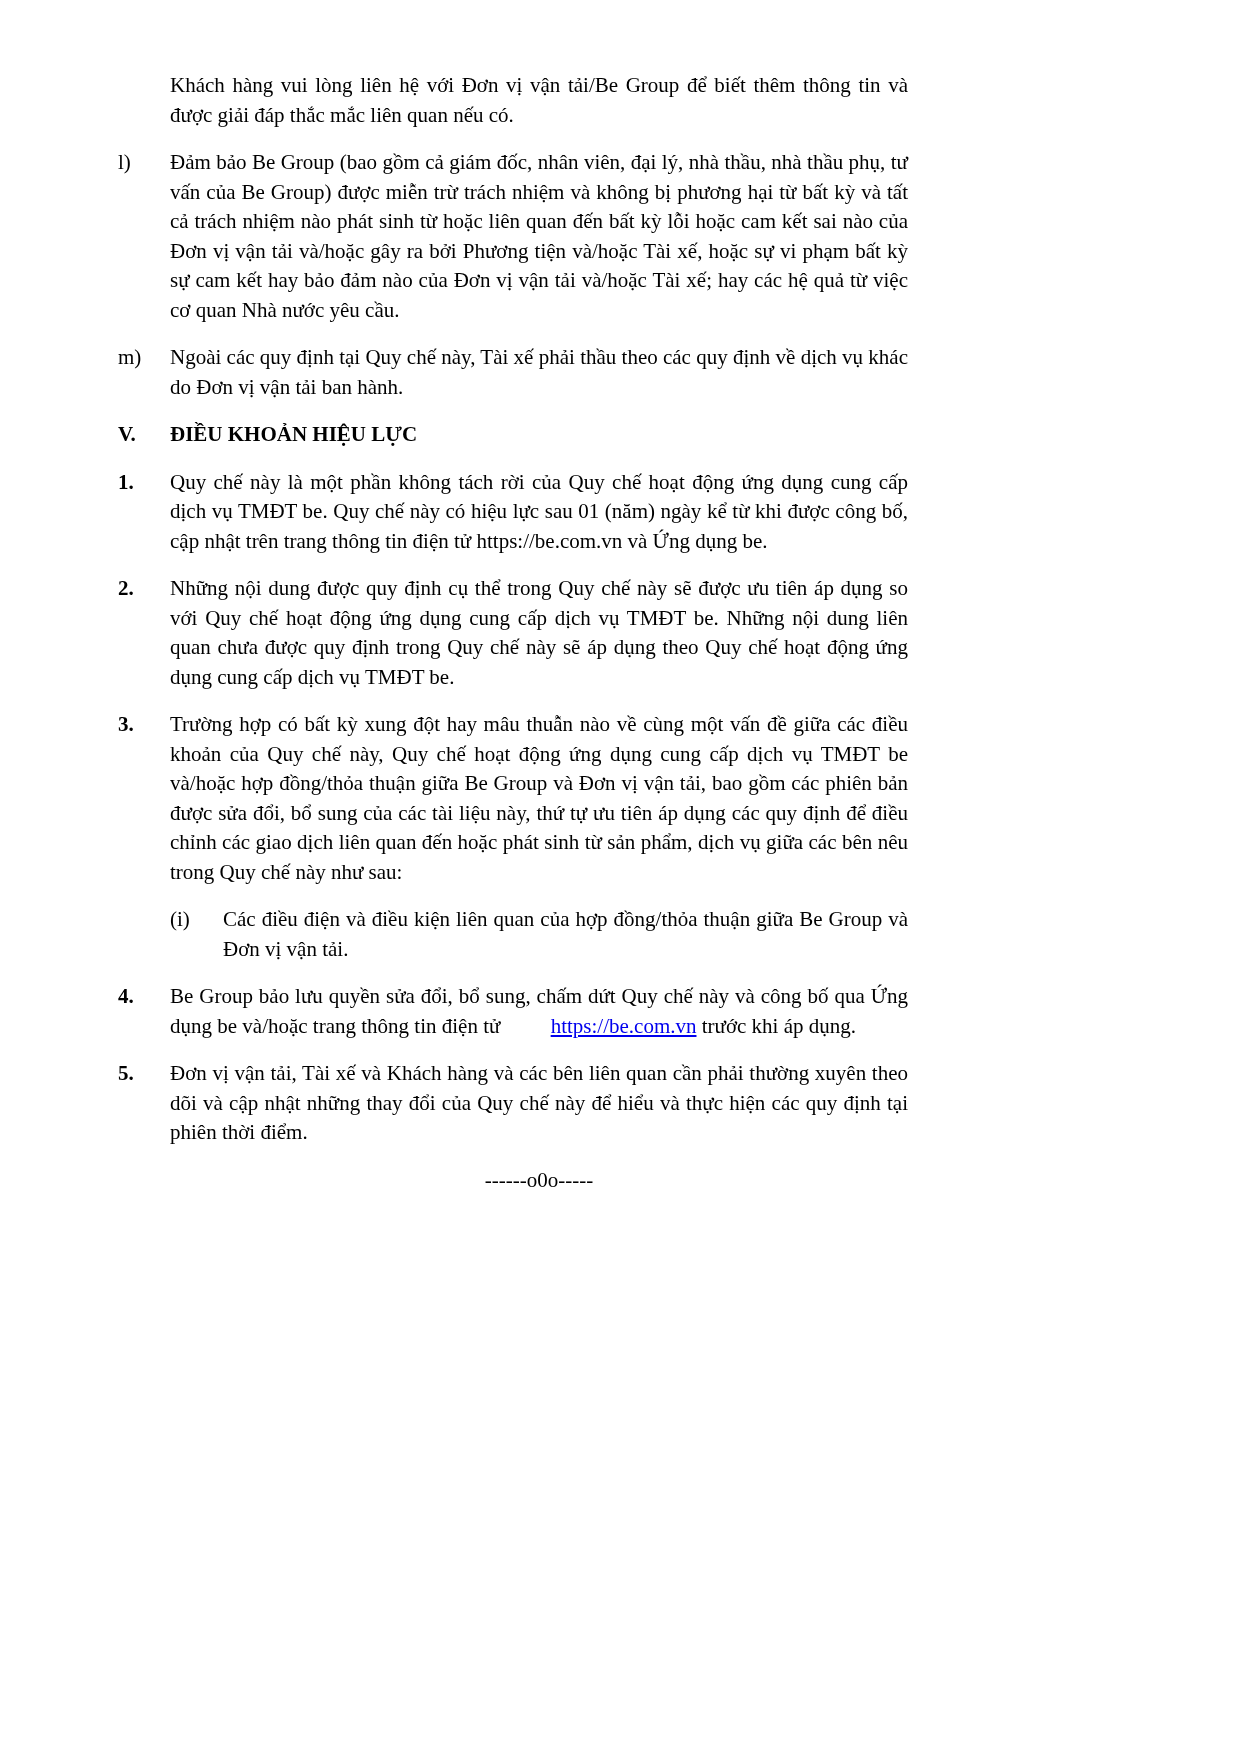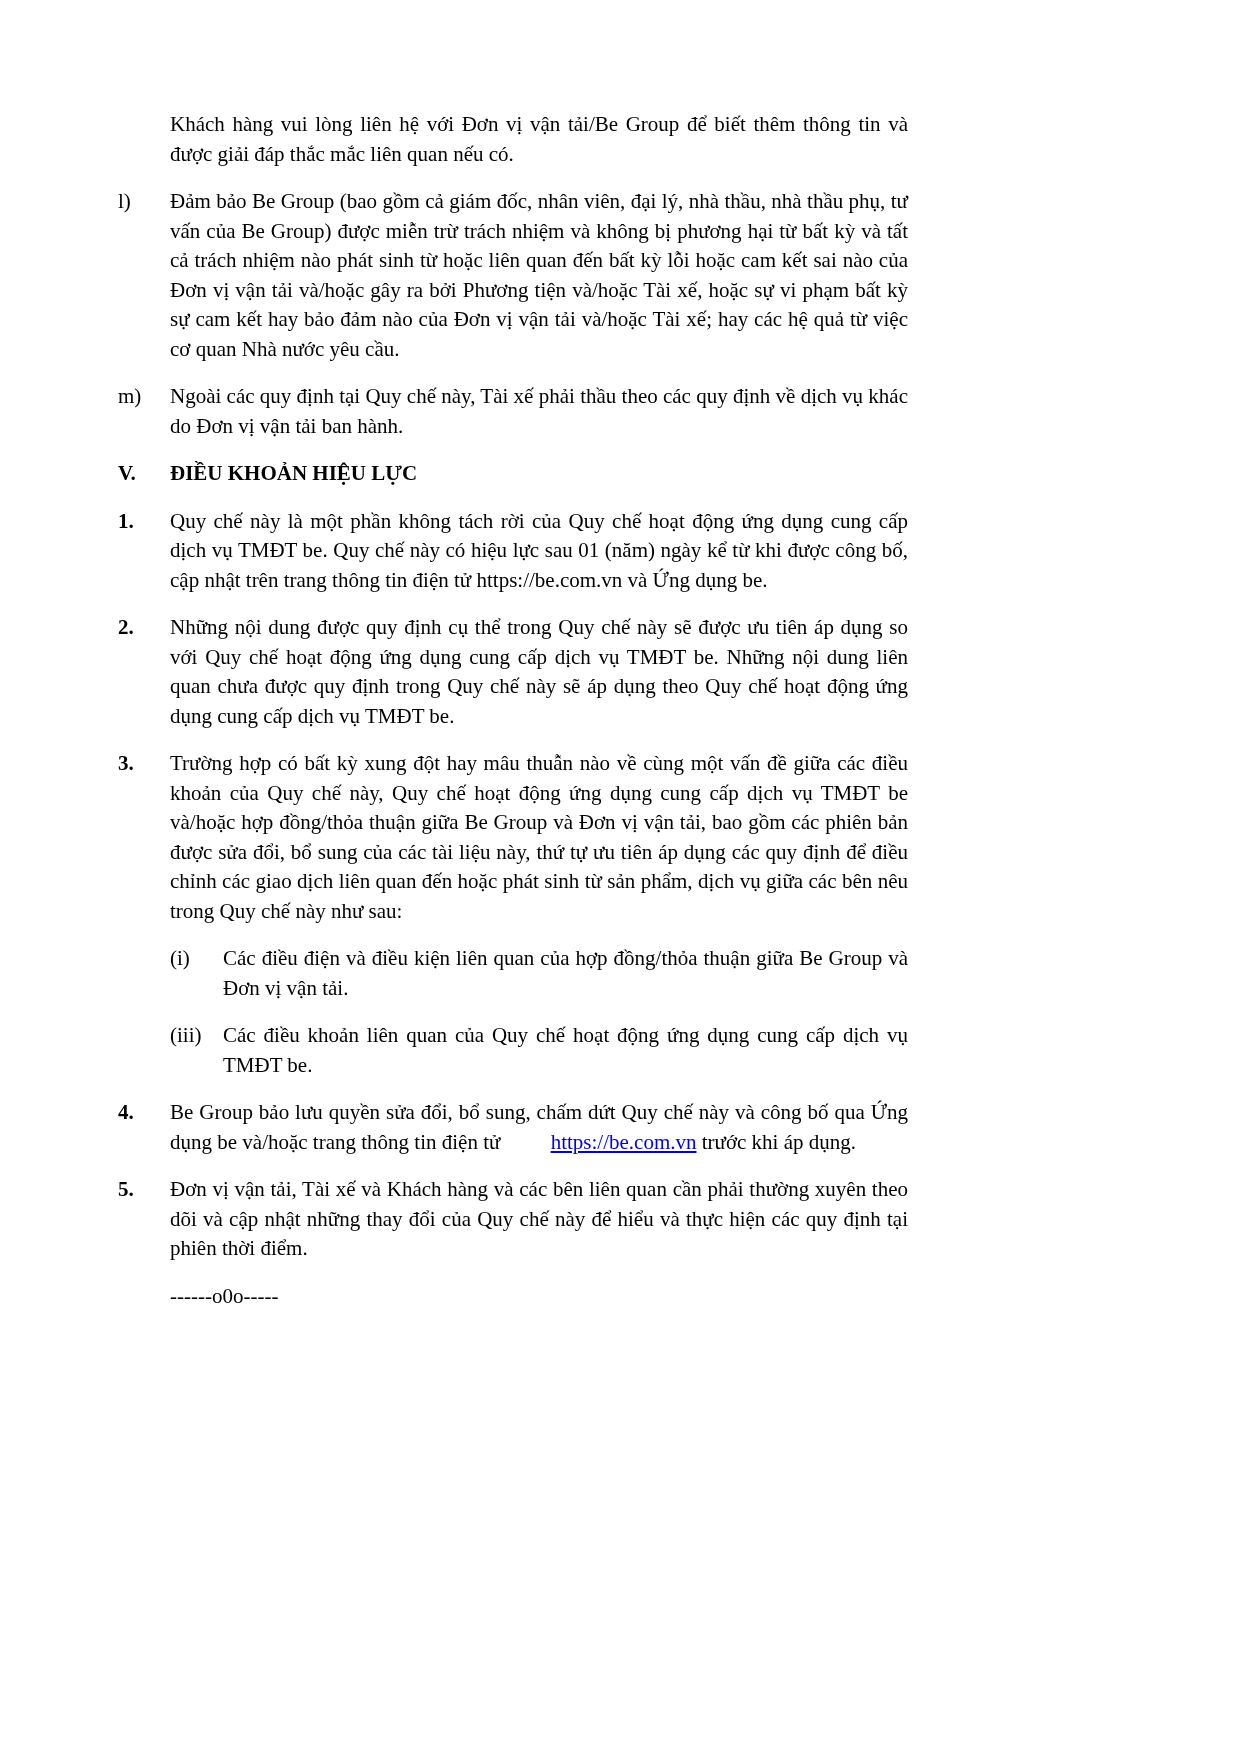--- a/index.html
+++ b/index.html
@@ -8,34 +8,34 @@
     height: 1755px;
     font-family: "Liberation Serif", "DejaVu Serif", serif;
     color: #000000;
     position: relative;
     overflow: hidden;
   }
   .page {
     box-sizing: border-box;
     width: 1019px;
     height: 1755px;
-    padding: 110px 111px 0 118px;
+    padding: 71px 111px 0 118px;
     font-size: 21px;
     line-height: 29.5px;
   }
   .row { display: flex; margin: 0 0 18px 0; }
   .lbl { flex: 0 0 52px; }
   .txt { flex: 1; text-align: justify; }
   .row.sub { margin-left: 52px; }
   .row.sub .lbl { flex: 0 0 53px; }
   .heading .lbl, .heading .txt { font-weight: bold; text-align: left; }
   .numlbl { font-weight: bold; }
   .separator {
     margin-left: 52px;
-    text-align: left;
+    text-align: center;
   }
   a.doc-link { color: #0000EE; text-decoration: underline; cursor: pointer; margin-left: 45px; }
 </style>
 </head>
 <body>
 
 <div class="page">
 
   <div class="row">
     <div class="lbl"></div>
@@ -71,24 +71,20 @@
     <div class="lbl numlbl">3.</div>
     <div class="txt">Trường hợp có bất kỳ xung đột hay mâu thuẫn nào về cùng một vấn đề giữa các điều khoản của Quy chế này, Quy chế hoạt động ứng dụng cung cấp dịch vụ TMĐT be và/hoặc hợp đồng/thỏa thuận giữa Be Group và Đơn vị vận tải, bao gồm các phiên bản được sửa đổi, bổ sung của các tài liệu này, thứ tự ưu tiên áp dụng các quy định để điều chỉnh các giao dịch liên quan đến hoặc phát sinh từ sản phẩm, dịch vụ giữa các bên nêu trong Quy chế này như sau:</div>
   </div>
 
   <div class="row sub">
     <div class="lbl">(i)</div>
     <div class="txt">Các điều điện và điều kiện liên quan của hợp đồng/thỏa thuận giữa Be Group và Đơn vị vận tải.</div>
   </div>
 
 
-  <div class="row sub">
-    <div class="lbl">(iii)</div>
-    <div class="txt"><span>Các điều khoản liên quan của Quy chế hoạt động ứng dụng cung cấp dịch vụ TMĐT be.</span></div>
-  </div>
 
   <div class="row">
     <div class="lbl numlbl">4.</div>
     <div class="txt"><span>Be Group bảo lưu quyền sửa đổi, bổ sung, chấm dứt Quy chế này và công bố qua Ứng dụng be và/hoặc trang thông tin điện tử </span><a class="doc-link" href="#">https://be.com.vn</a><span> trước khi áp dụng.</span></div>
   </div>
 
   <div class="row">
     <div class="lbl numlbl">5.</div>
     <div class="txt">Đơn vị vận tải, Tài xế và Khách hàng và các bên liên quan cần phải thường xuyên theo dõi và cập nhật những thay đổi của Quy chế này để hiểu và thực hiện các quy định tại phiên thời điểm.</div>
   </div>

